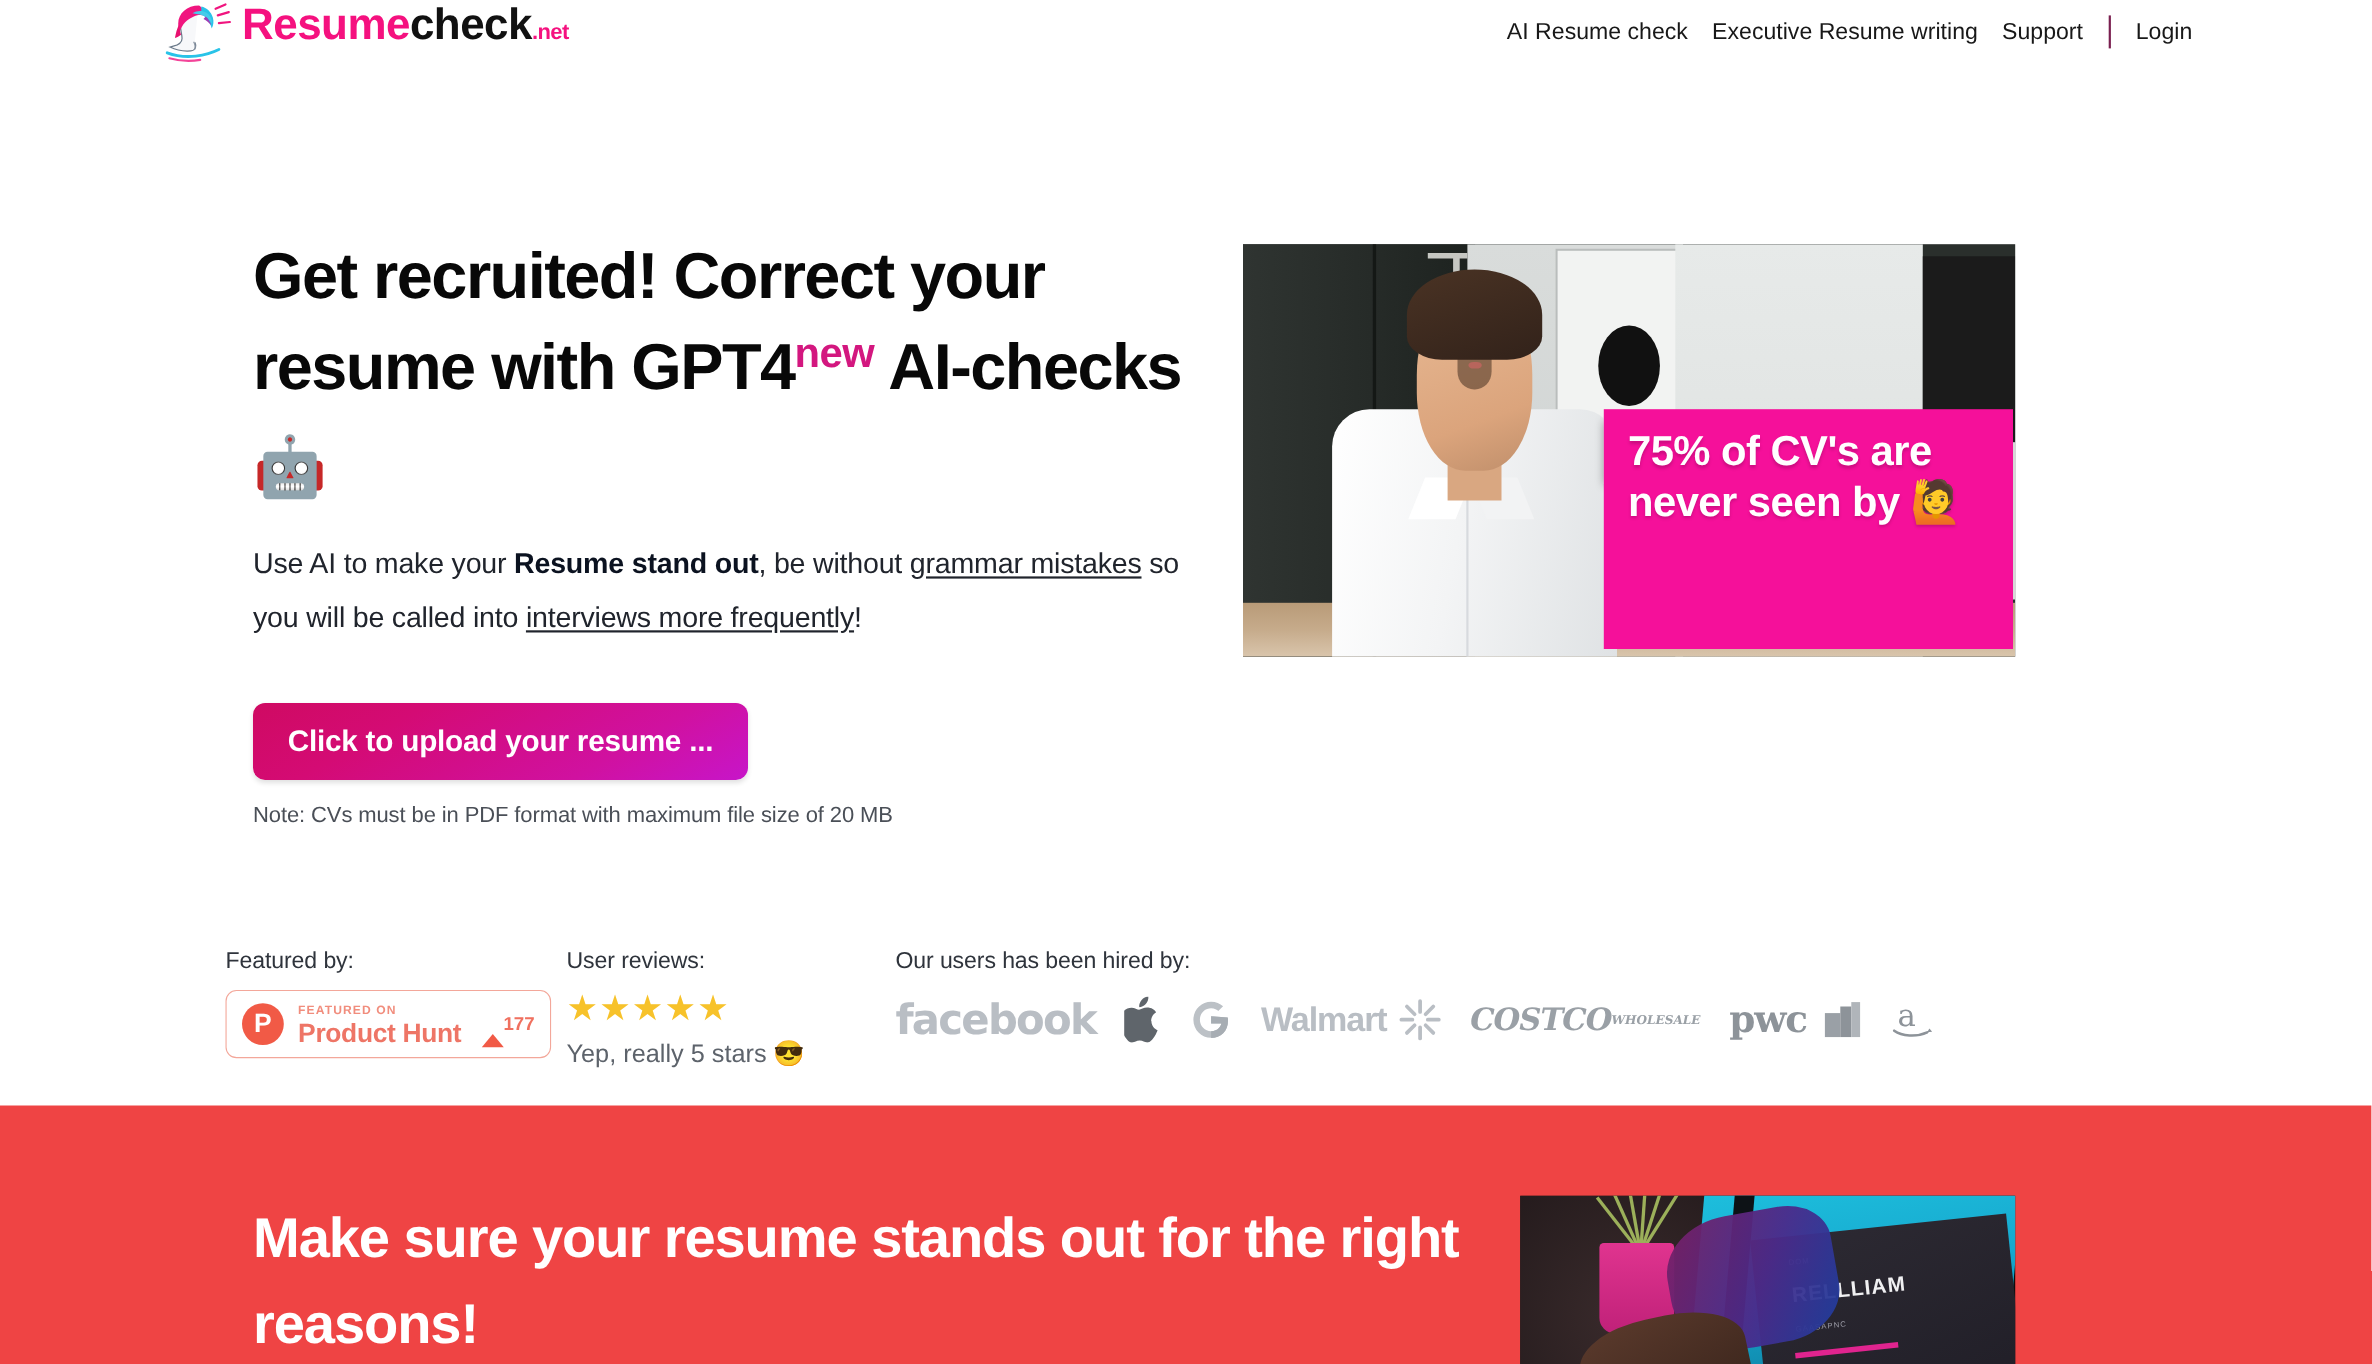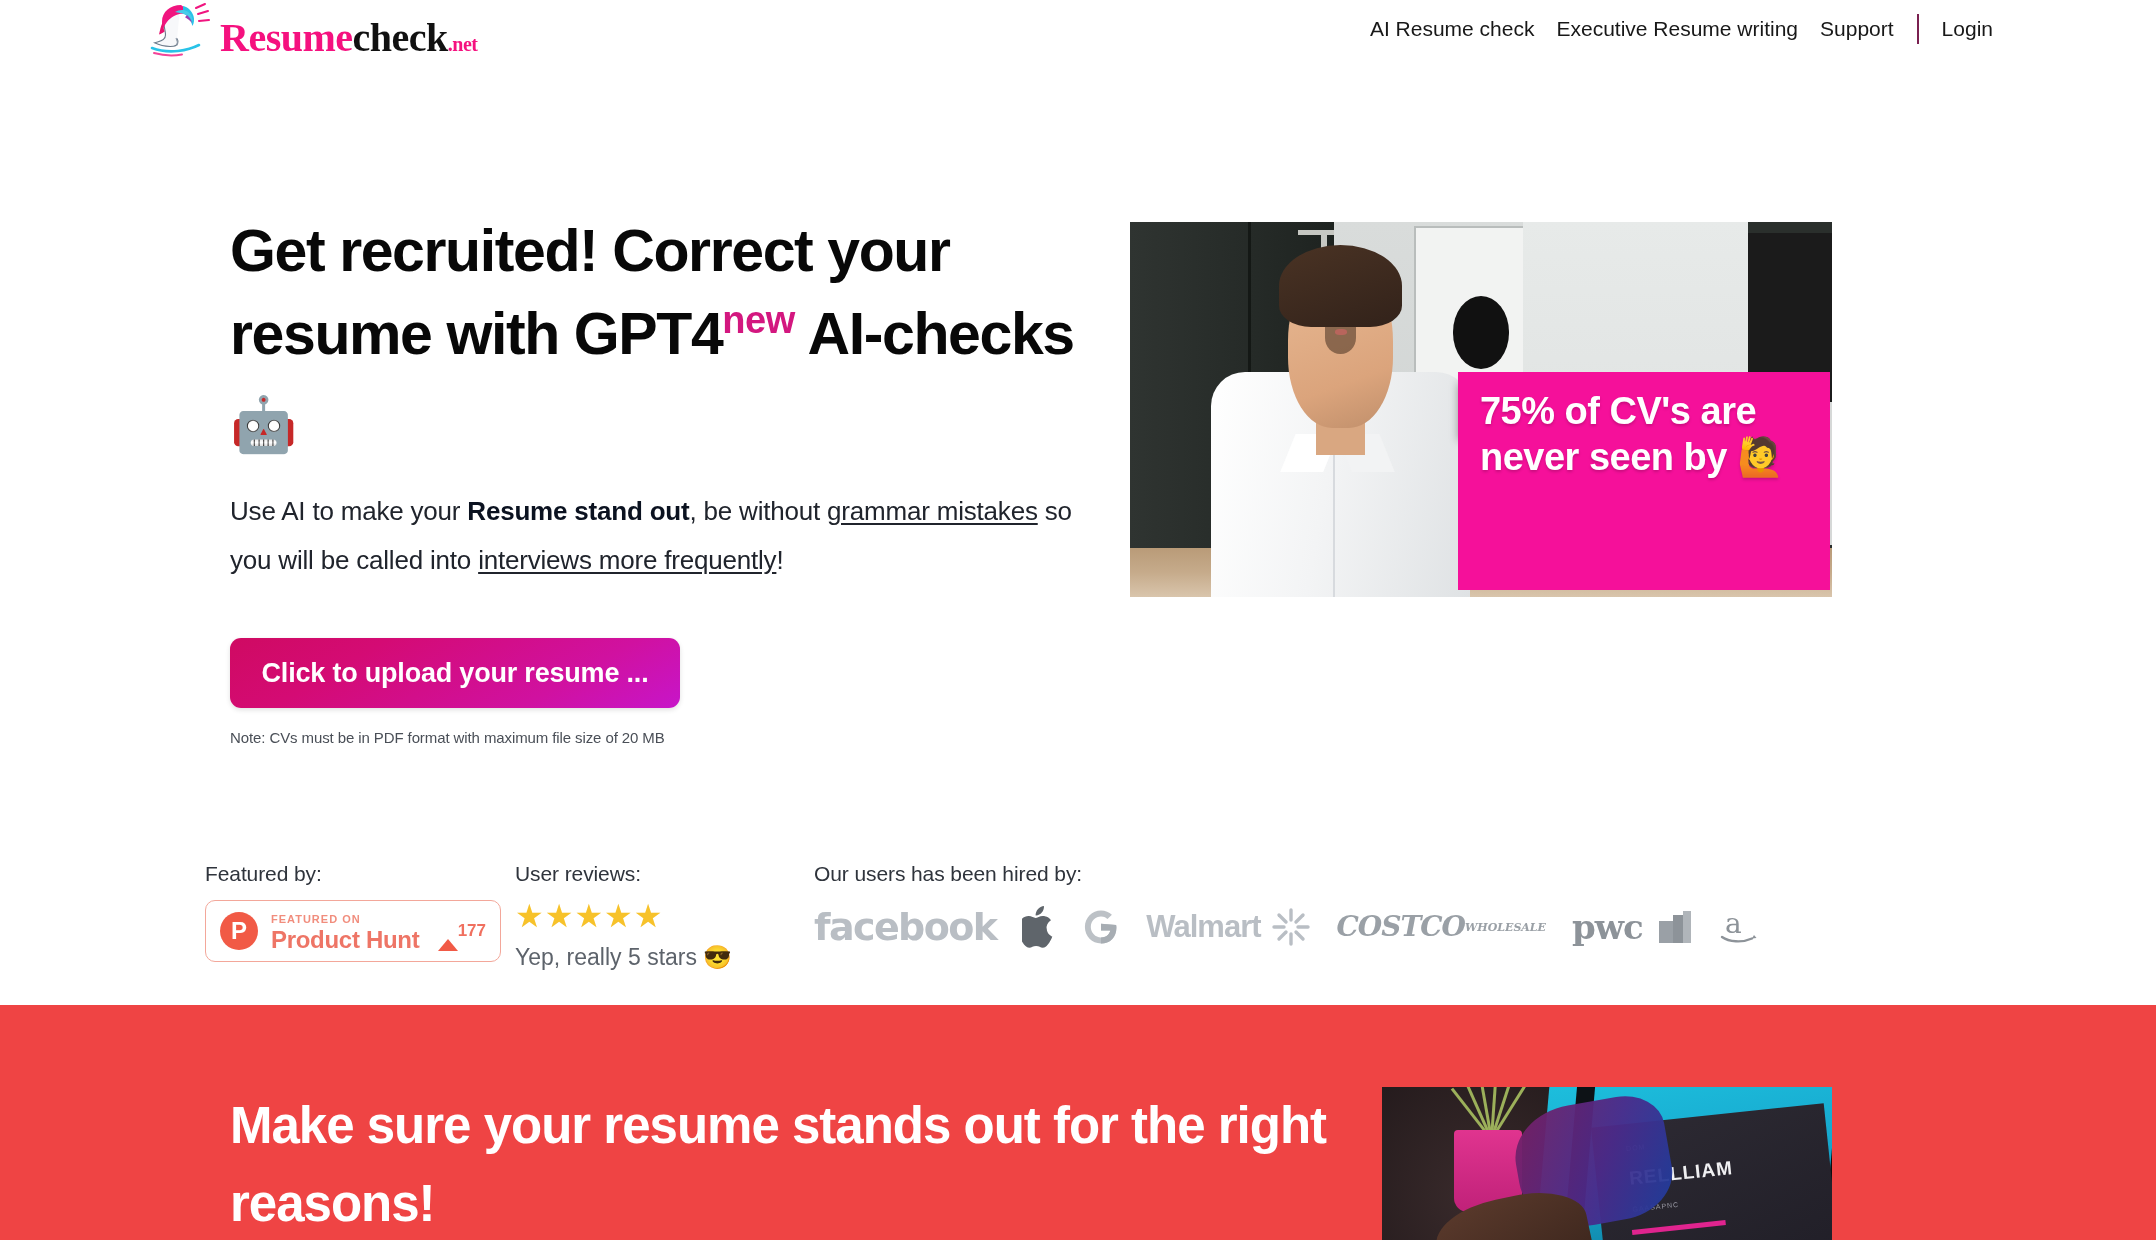--- a/index.html
+++ b/index.html
@@ -19,24 +19,23 @@
     width: 2156px;
     height: 62px;
     background: #ffffff;
   }
 
   .brand {
     position: absolute;
     left: 150px;
     top: 2px;
     display: flex;
-    align-items: flex-end;
+    align-items: flex-start;
     gap: 8px;
     text-decoration: none;
-    font-family: Liberation Serif, serif;
   }
 
   .brand-mark { width: 62px; height: 56px; display: block; }
 
   .brand-text {
     font-size: 40px;
     font-weight: 700;
     letter-spacing: -0.5px;
     white-space: nowrap;
     line-height: 1;
@@ -125,21 +124,21 @@
     font-family: "Liberation Sans", sans-serif;
     font-size: 27px;
     font-weight: 700;
     letter-spacing: -0.2px;
     cursor: pointer;
     box-shadow: 0 2px 5px rgba(0,0,0,.12);
   }
 
   .cta-note {
     margin-top: 21px;
-    font-size: 15px;
+    font-size: 20px;
     color: #4a4f57;
     letter-spacing: -0.1px;
   }
 
   
   .video-wrap {
     position: absolute;
     left: 1130px;
     top: 160px;
     width: 702px;

